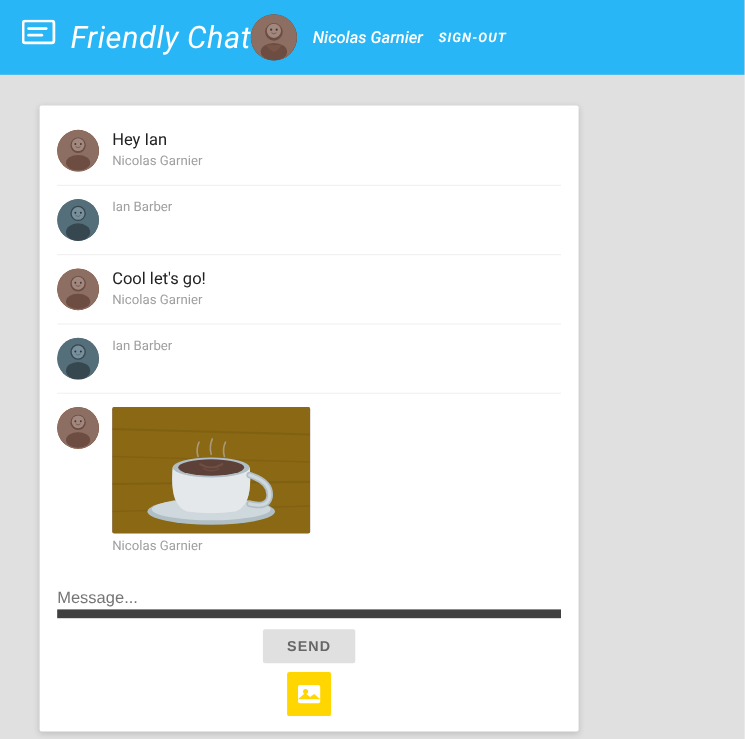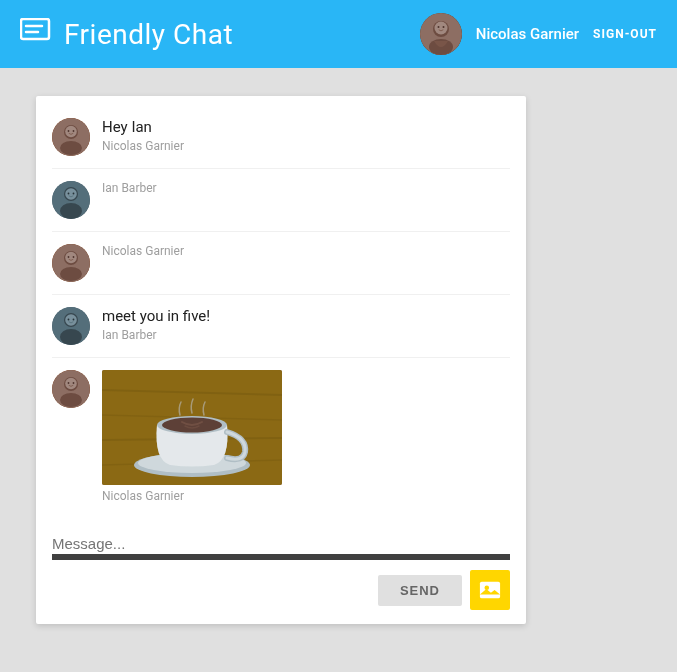--- a/index.html
+++ b/index.html
@@ -11,21 +11,22 @@
       overflow: hidden;
     }
 
     
     .header {
       background: #29b6f6;
       height: 68px;
       display: flex;
       align-items: center;
       padding: 16px 20px;
-      justify-content: space-between;
+      justify-content: flex-start;
+      font-style: italic;
     }
     .header-left {
       display: flex;
       align-items: center;
       gap: 12px;
     }
     .header-icon {
       color: white;
       font-size: 28px;
       line-height: 1;
@@ -139,33 +140,34 @@
     }
 
     
     .input-area {
       padding: 8px 16px 14px 16px;
       border-top: none;
     }
     .message-input {
       width: 100%;
       border: none;
-      border-bottom: 6px solid #404040;
+      border-bottom: 8px solid #404040;
       outline: none;
       font-size: 15px;
       color: #737373;
       padding: 2px 0;
       background: transparent;
     }
     .input-actions {
       display: flex;
       align-items: center;
-      justify-content: flex-end;
+      justify-content: flex-start;
       margin-top: 10px;
       gap: 8px;
+      flex-direction: column;
     }
     .send-btn {
       background: #e0e0e0;
       color: #666;
       border: none;
       padding: 8px 22px;
       font-size: 13px;
       font-weight: 700;
       letter-spacing: 1px;
       cursor: pointer;
@@ -275,38 +277,38 @@
             <circle cx="19" cy="19" r="19" fill="#8d6e63"></circle>
             <circle cx="19" cy="14" r="7" fill="#6d4c41"></circle>
             <ellipse cx="19" cy="30" rx="11" ry="7" fill="#6d4c41"></ellipse>
             <circle cx="19" cy="13.5" r="5.8" fill="#a1887f"></circle>
             <circle cx="16.5" cy="13" r="0.9" fill="#4e342e"></circle>
             <circle cx="21.5" cy="13" r="0.9" fill="#4e342e"></circle>
             <path d="M17 15.5 Q19 17.5 21 15.5" stroke="#795548" stroke-width="0.8" fill="none" stroke-linecap="round"></path>
           </svg>
         </div>
         <div class="msg-body">
+          <div class="msg-text">Cool let's go!</div>
           <div class="msg-author">Nicolas Garnier</div>
         </div>
       </div>
 
       <div class="message-row">
         <div class="msg-avatar ian-avatar">
           <svg viewBox="0 0 38 38" xmlns="http://www.w3.org/2000/svg" width="38" height="38">
             <circle cx="19" cy="19" r="19" fill="#546e7a"></circle>
             <circle cx="19" cy="13" r="7" fill="#37474f"></circle>
             <ellipse cx="19" cy="30" rx="11" ry="8" fill="#37474f"></ellipse>
             <circle cx="19" cy="13" r="5.8" fill="#78909c"></circle>
             <circle cx="16.5" cy="12.5" r="0.9" fill="#263238"></circle>
             <circle cx="21.5" cy="12.5" r="0.9" fill="#263238"></circle>
             <path d="M17 15 Q19 17 21 15" stroke="#546e7a" stroke-width="0.8" fill="none" stroke-linecap="round"></path>
           </svg>
         </div>
         <div class="msg-body">
-          <div class="msg-text">meet you in five!</div>
           <div class="msg-author">Ian Barber</div>
         </div>
       </div>
 
       <div class="message-row" style="border-bottom:none;">
         <div class="msg-avatar nicolas-avatar">
           <svg viewBox="0 0 38 38" xmlns="http://www.w3.org/2000/svg" width="38" height="38">
             <circle cx="19" cy="19" r="19" fill="#8d6e63"></circle>
             <circle cx="19" cy="14" r="7" fill="#6d4c41"></circle>
             <ellipse cx="19" cy="30" rx="11" ry="7" fill="#6d4c41"></ellipse>

